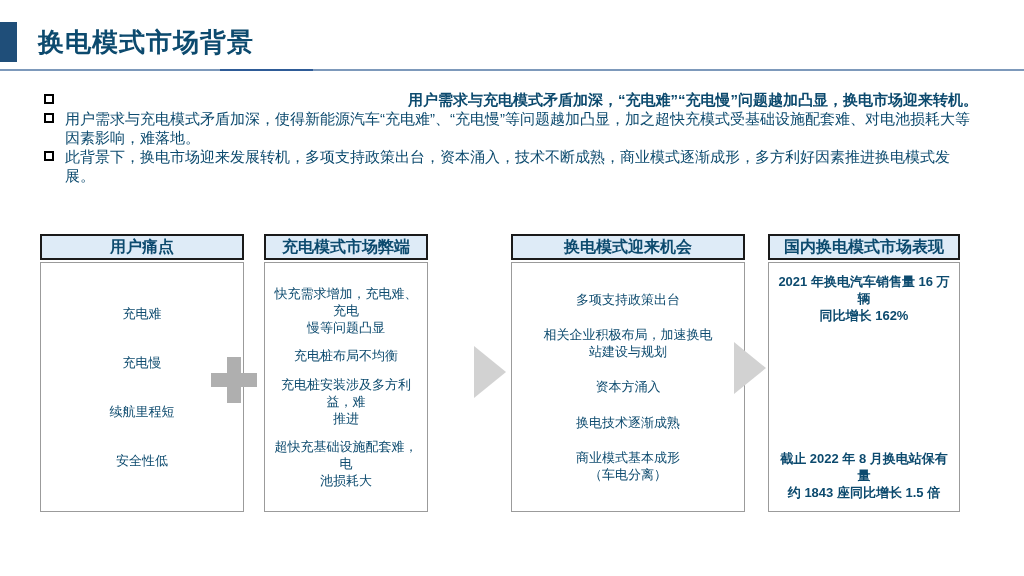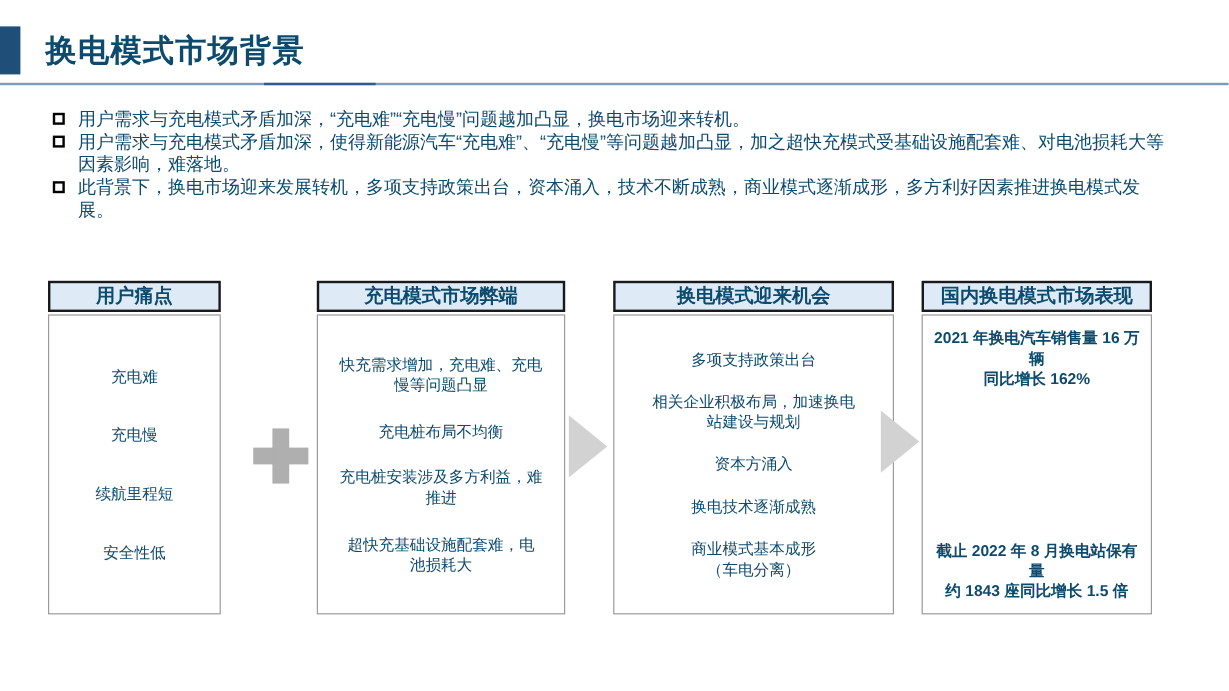--- a/index.html
+++ b/index.html
@@ -9,26 +9,26 @@
   
   .accent-square { position:absolute; left:0; top:22px; width:17px; height:40px; background:#1F4E79; }
   .page-title { position:absolute; left:38px; top:25px; font-size:26px; font-weight:bold; letter-spacing:1px; }
   .title-divider { position:absolute; left:0; top:69px; width:1024px; height:2px; background:#7D99BB; }
   .title-divider-dark { position:absolute; left:220px; top:0; width:93px; height:2px; background:#2E5B97; }
 
   
   .bullets { position:absolute; left:44px; top:90px; width:934px; list-style:none; }
   .bullet { display:flex; gap:11px; font-size:15px; line-height:19px; }
   .bullet-marker { flex:0 0 auto; width:10px; height:10px; border:2px solid #000; margin-top:4px; background:#fff; }
-  .bullet.bold { font-weight:normal; }
+  .bullet.bold { font-weight:bold;justify-content:space-between; }
 
   
   .box { position:absolute; top:234px; }
-  .box-1 { left:40px;  width:144px; }
-  .box-2 { left:264px; width:207px;border-radius:11px; }
+  .box-1 { left:40px;  width:204px; }
+  .box-2 { left:264px; width:164px;border-radius:11px; }
   .box-3 { left:511px; width:234px; }
   .box-4 { left:768px; width:192px; }
   .box-header { height:26px; background:#DEEBF7; border:2px solid #1a1a1a;
     display:flex; align-items:center; justify-content:center;
     font-size:16px; font-weight:bold; }
   .box-body { height:250px; margin-top:2px; border:1px solid #9b9b9b; background:#fff;
     display:flex; flex-direction:column; justify-content:space-evenly; align-items:center;
     text-align:center; font-size:13px; line-height:17px; padding:10px 6px; }
   .box-item { white-space:pre-line; }
   .box-4 .box-body { font-weight:bold; justify-content:space-between; }

